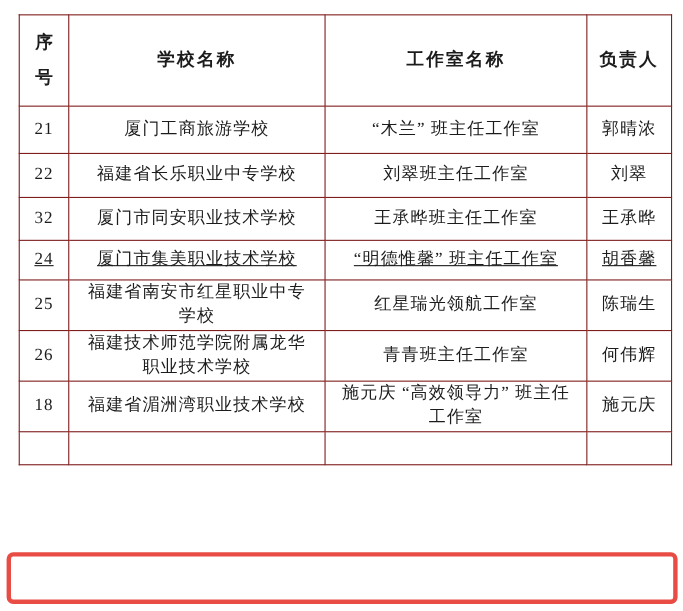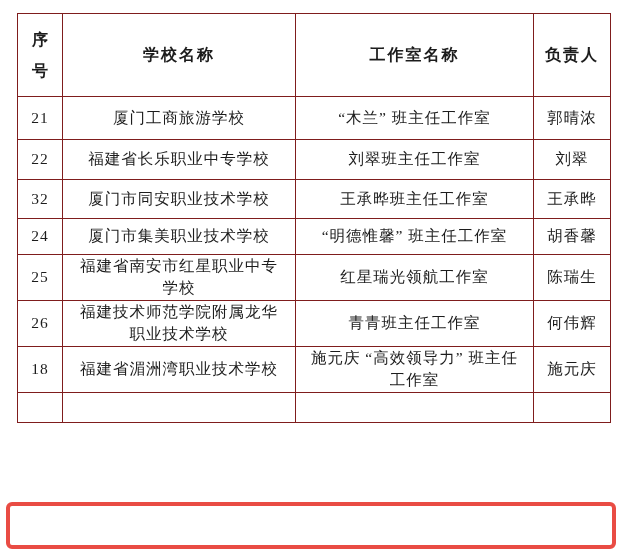--- a/index.html
+++ b/index.html
@@ -49,21 +49,21 @@
     letter-spacing: 0;
   }
   
   .doc-table tr.hdr     { height: 83px; }
   .doc-table tr.r-18    { height: 37px; }
   .doc-table tr.r-19    { height: 40px; }
   .doc-table tr.r-20    { height: 37px; }
   .doc-table tr.r-21    { height: 43px; }
   .doc-table tr.r-22    { height: 40px; }
   .doc-table tr.r-23    { height: 39px; }
-  .doc-table tr.r-24    { height: 36px; }
+  .doc-table tr.r-24    { height: 36px; text-decoration: underline; }
   .doc-table tr.r-25    { height: 38px; }
   .doc-table tr.r-26    { height: 45px; }
   .doc-table tr.r-27    { height: 46px; }
   .doc-table tr.r-28    { height: 38px; }
   .doc-table tr.partial { height: 30px; }
   
   .highlight-box {
     position: absolute;
     left: 6px;
     top: 502px;

